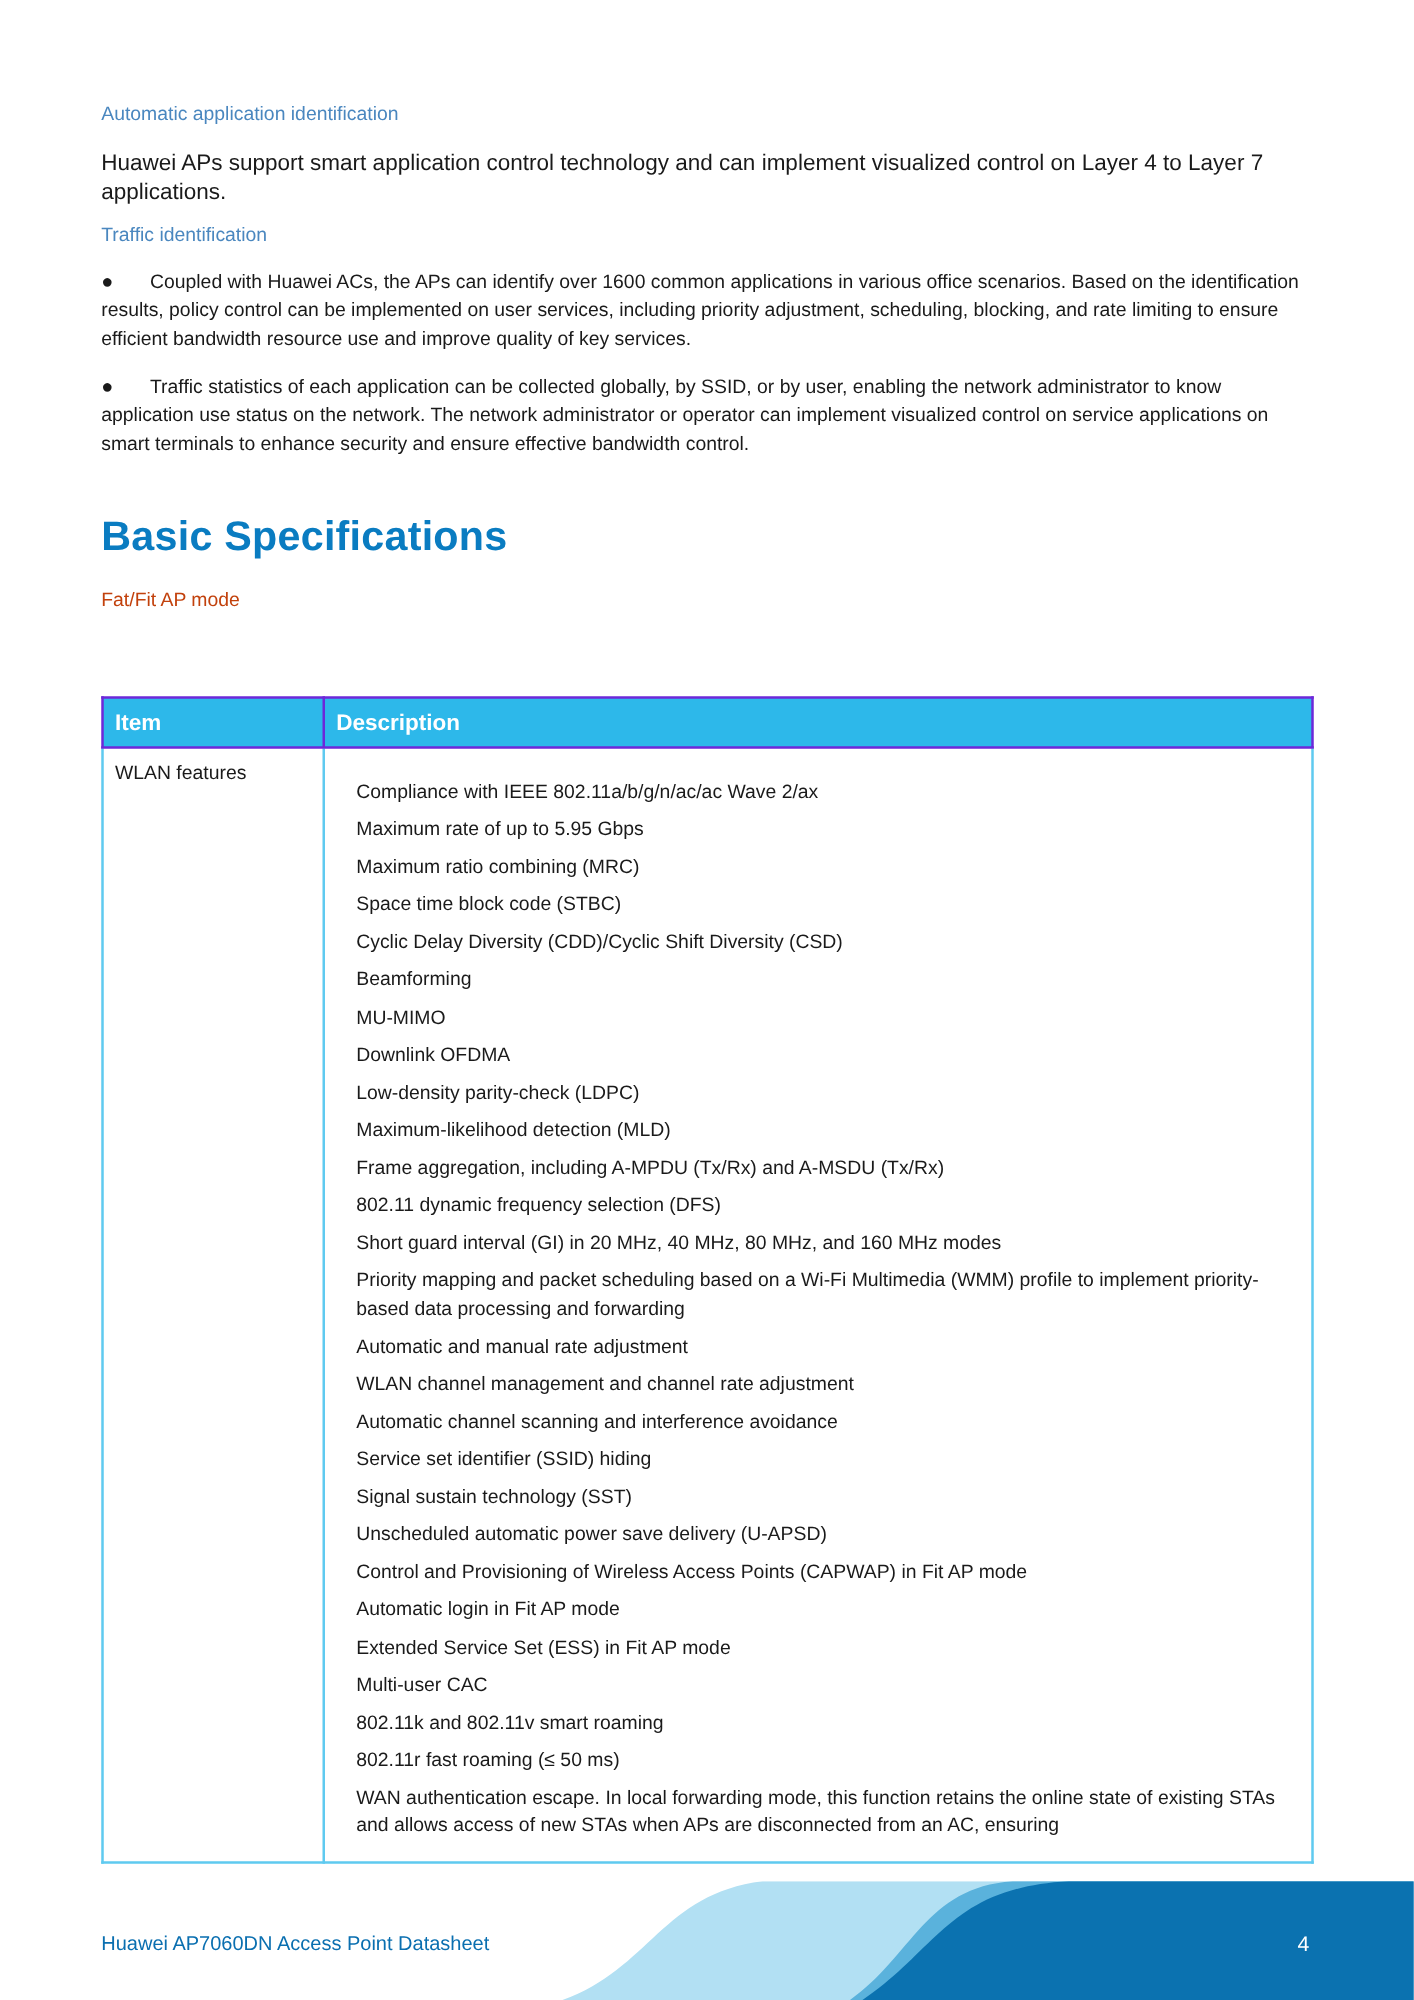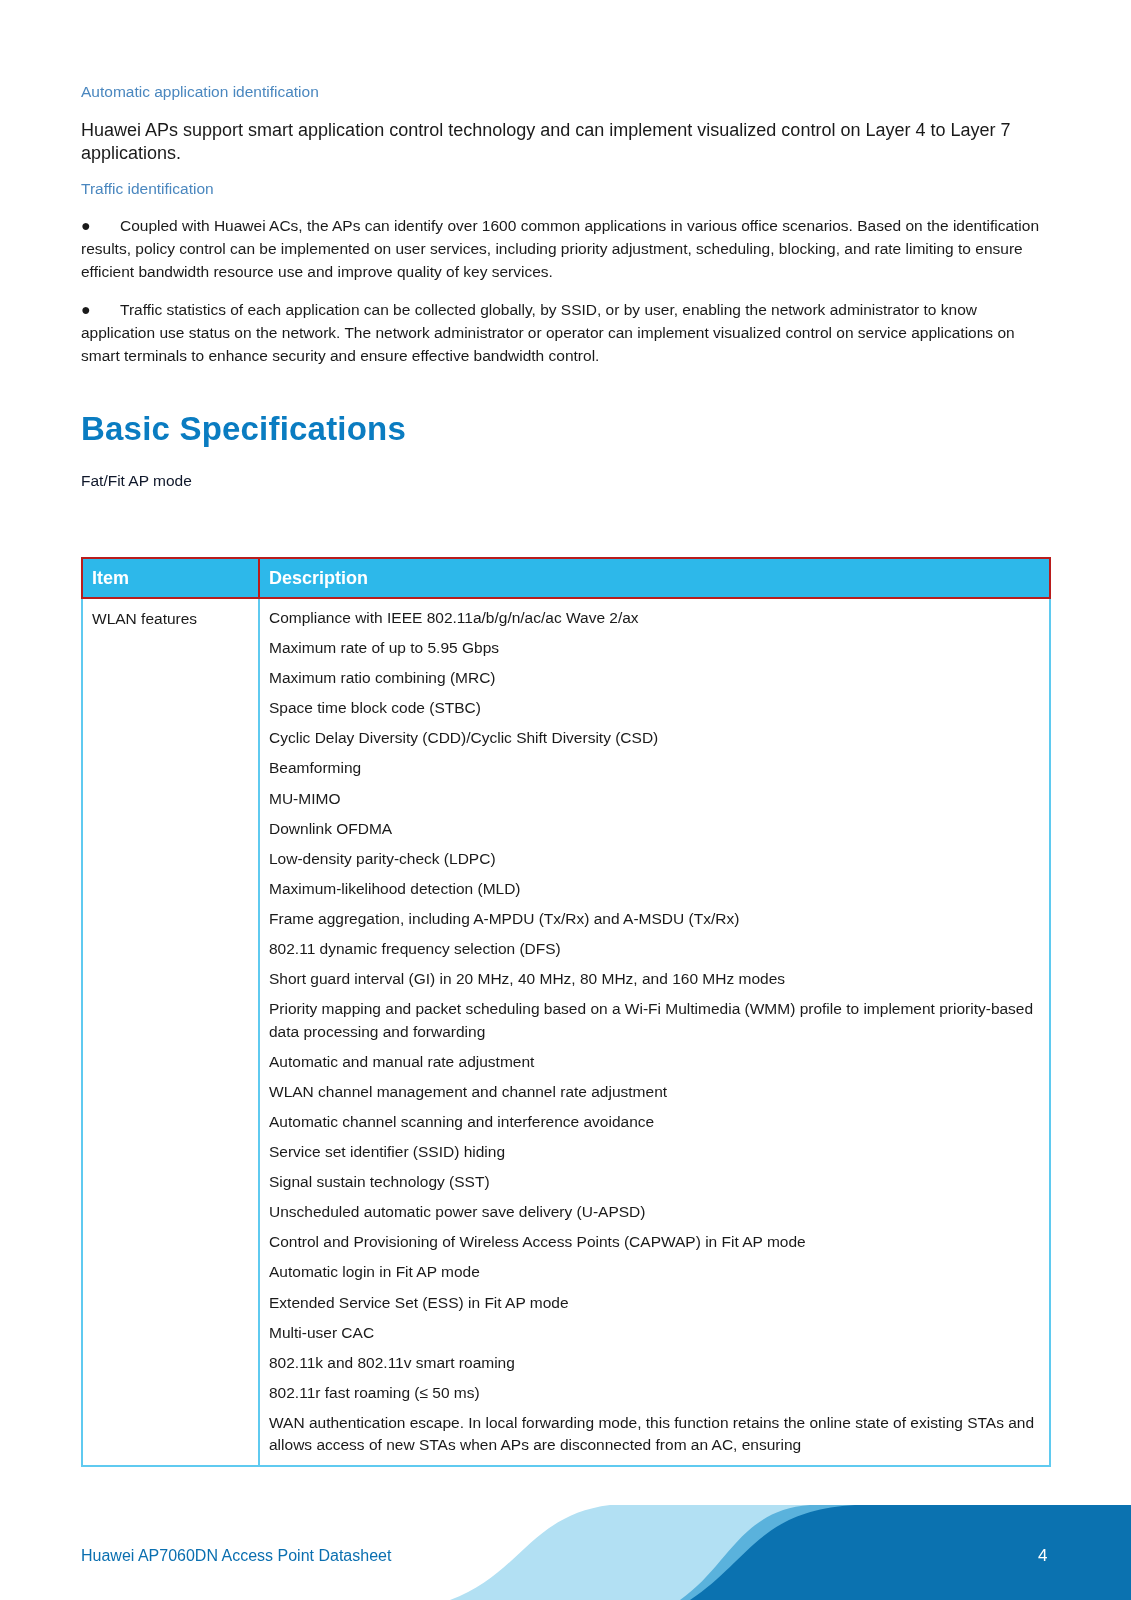--- a/index.html
+++ b/index.html
@@ -13,37 +13,37 @@
     }
     .para {
       font-size: 18px; line-height: 23px; margin: 0;
     }
     .bullet-para { font-size: 15.5px; line-height: 23px; margin: 0; }
     .bullet-dot { display: inline-block; width: 39px; font-size: 16px; }
     .h-basic {
       color: #0a7cc1; font-size: 33px; font-weight: bold; margin: 0;
       letter-spacing: 0.2px;
     }
-    .fat-fit { color: #0f172a; font-size: 15.5px; margin: 0; }
+    .fat-fit { color: #c2410c; font-size: 15.5px; margin: 0; }
     table.spec {
       position: absolute; left: 81px; top: 557px; width: 970px;
       border-collapse: collapse; table-layout: fixed;
     }
     table.spec th {
       background: #2db8ea; color: #ffffff; text-align: left;
       font-size: 18px; font-weight: bold; height: 38px; padding: 0 9px;
-      border: 2px solid #b91c1c;
+      border: 2px solid #6d28d9;
     }
     table.spec td {
       vertical-align: top; border: 2px solid #5fcaf0;
       font-size: 15.5px; padding: 0 9px;
     }
     .col1 { width: 177px; }
     .item-cell { padding-top: 9px !important; line-height: 22px; }
-    .desc-list { list-style: none; margin: 0; padding: 8px 0 0 0; }
+    .desc-list { list-style: none; margin: 16px; padding: 8px 0 0 0; }
     .desc-list li { line-height: 22.5px; margin-bottom: 7.6px; }
     .footer-title {
       position: absolute; left: 81px; top: 1547px; font-size: 16px; color: #0a6fb0;
     }
     .page-num {
       position: absolute; left: 1038px; top: 1546px; font-size: 17px; color: #ffffff;
     }
     .wave { position: absolute; left: 0; top: 1505px; width: 1131px; height: 95px; }
   </style>
 </head>

